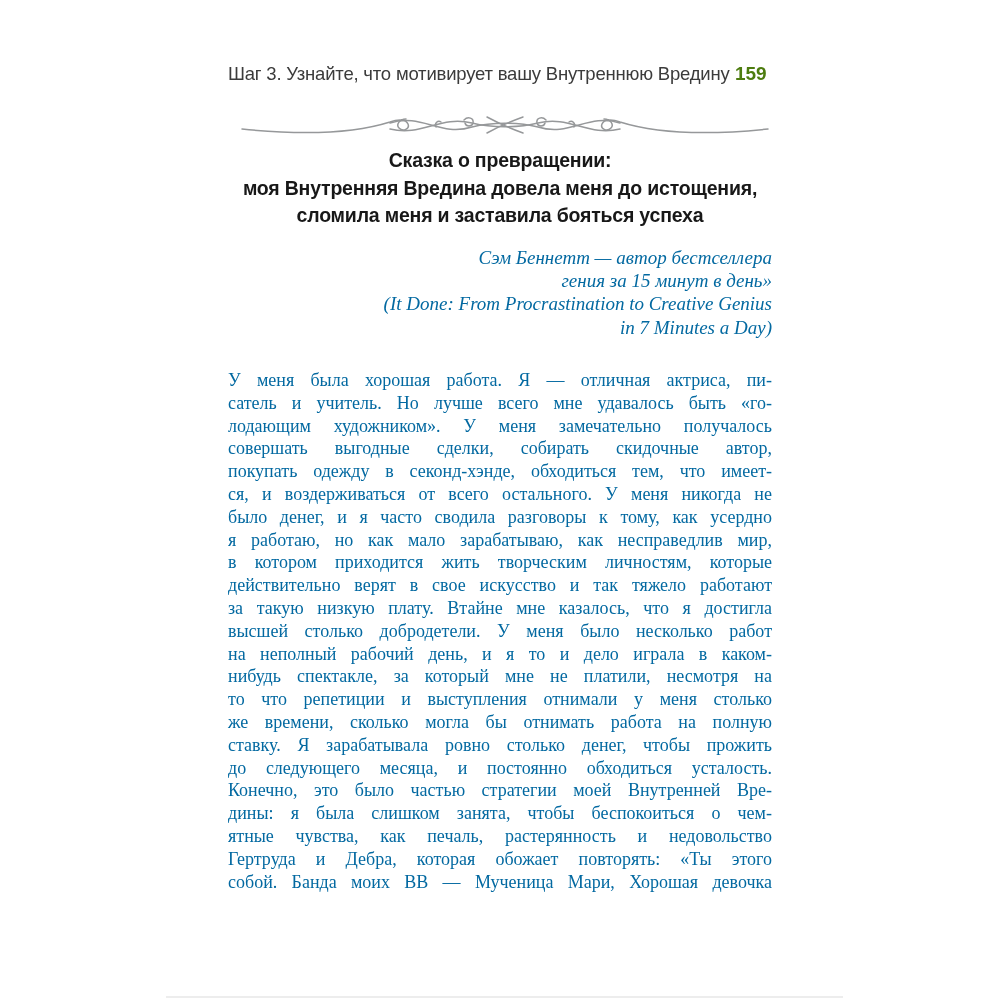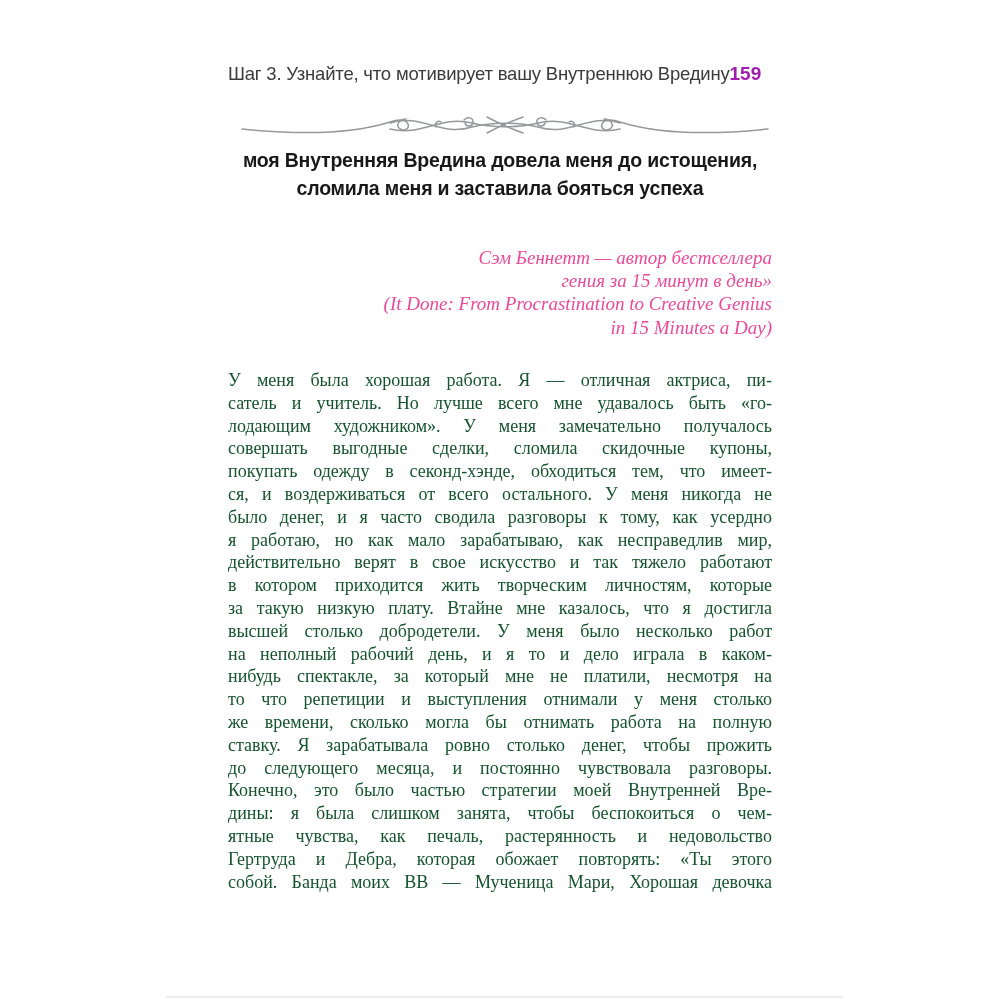--- a/index.html
+++ b/index.html
@@ -28,23 +28,23 @@
     color: #3b3b3b;
   }
   .running-header .rh-title {
     flex: 1;
     text-align: center;
     white-space: nowrap;
     letter-spacing: -0.2px;
   }
   .running-header .rh-page-number {
     width: 46px;
-    text-align: left;
+    text-align: center;
     font-weight: bold;
-    color: #a21caf;
+    color: #4d7c0f;
     font-size: 19px;
   }
   
   .flourish {
     position: absolute;
     left: 240px;
     top: 106px;
     width: 530px;
     height: 42px;
   }
@@ -67,33 +67,33 @@
   .attribution {
     position: absolute;
     left: 228px;
     top: 246px;
     width: 544px;
     text-align: right;
     font-family: "Liberation Serif", serif;
     font-style: italic;
     font-size: 19px;
     line-height: 23.2px;
-    color: #ec4899;
+    color: #0369a1;
   }
   .attribution .line { white-space: nowrap; }
   
   .body-text {
     position: absolute;
     left: 228px;
     top: 369px;
     width: 544px;
     font-family: "Liberation Serif", serif;
     font-size: 18px;
     line-height: 22.8px;
-    color: #14532d;
+    color: #0369a1;
   }
   .body-text .line {
     text-align: justify;
     text-align-last: justify;
     white-space: normal;
     hyphens: none;
   }
   
   .page-bottom-edge {
     position: absolute;
@@ -132,50 +132,51 @@
         <path d="M224,14 C228,10 234,12 233,17 C232,21 226,21 225,17"></path>
         <path d="M306,14 C302,10 296,12 297,17 C298,21 304,21 305,17"></path>
 
         <path d="M196,21 C194,17 198,14 201,16"></path>
         <path d="M334,21 C336,17 332,14 329,16"></path>
       </g>
     </svg>
   </div>
 
   <div class="chapter-heading">
+      <div class="line">Сказка о превращении:</div>
       <div class="line">моя Внутренняя Вредина довела меня до истощения,</div>
       <div class="line">сломила меня и заставила бояться успеха</div>
     </div>
 
   <div class="attribution">
       <div class="line">Сэм Беннетт — автор бестселлера</div>
       <div class="line">гения за 15 минут в день»</div>
       <div class="line">(It Done: From Procrastination to Creative Genius</div>
-      <div class="line">in 15 Minutes a Day)</div>
+      <div class="line">in 7 Minutes a Day)</div>
     </div>
 
   <div class="body-text">
       <div class="line">У меня была хорошая работа. Я — отличная актриса, пи-</div>
       <div class="line">сатель и учитель. Но лучше всего мне удавалось быть «го-</div>
       <div class="line">лодающим художником». У меня замечательно получалось</div>
-      <div class="line">совершать выгодные сделки, сломила скидочные купоны,</div>
+      <div class="line">совершать выгодные сделки, собирать скидочные автор,</div>
       <div class="line">покупать одежду в секонд-хэнде, обходиться тем, что имеет-</div>
       <div class="line">ся, и воздерживаться от всего остального. У меня никогда не</div>
       <div class="line">было денег, и я часто сводила разговоры к тому, как усердно</div>
       <div class="line">я работаю, но как мало зарабатываю, как несправедлив мир,</div>
+      <div class="line">в котором приходится жить творческим личностям, которые</div>
       <div class="line">действительно верят в свое искусство и так тяжело работают</div>
-      <div class="line">в котором приходится жить творческим личностям, которые</div>
       <div class="line">за такую низкую плату. Втайне мне казалось, что я достигла</div>
       <div class="line">высшей столько добродетели. У меня было несколько работ</div>
       <div class="line">на неполный рабочий день, и я то и дело играла в каком-</div>
       <div class="line">нибудь спектакле, за который мне не платили, несмотря на</div>
       <div class="line">то что репетиции и выступления отнимали у меня столько</div>
       <div class="line">же времени, сколько могла бы отнимать работа на полную</div>
       <div class="line">ставку. Я зарабатывала ровно столько денег, чтобы прожить</div>
-      <div class="line">до следующего месяца, и постоянно чувствовала разговоры.</div>
+      <div class="line">до следующего месяца, и постоянно обходиться усталость.</div>
       <div class="line">Конечно, это было частью стратегии моей Внутренней Вре-</div>
       <div class="line">дины: я была слишком занята, чтобы беспокоиться о чем-</div>
       <div class="line">ятные чувства, как печаль, растерянность и недовольство</div>
       <div class="line">Гертруда и Дебра, которая обожает повторять: «Ты этого</div>
       <div class="line">собой. Банда моих ВВ — Мученица Мари, Хорошая девочка</div>
     </div>
 
   <div class="page-bottom-edge"></div>
 
 </div>

